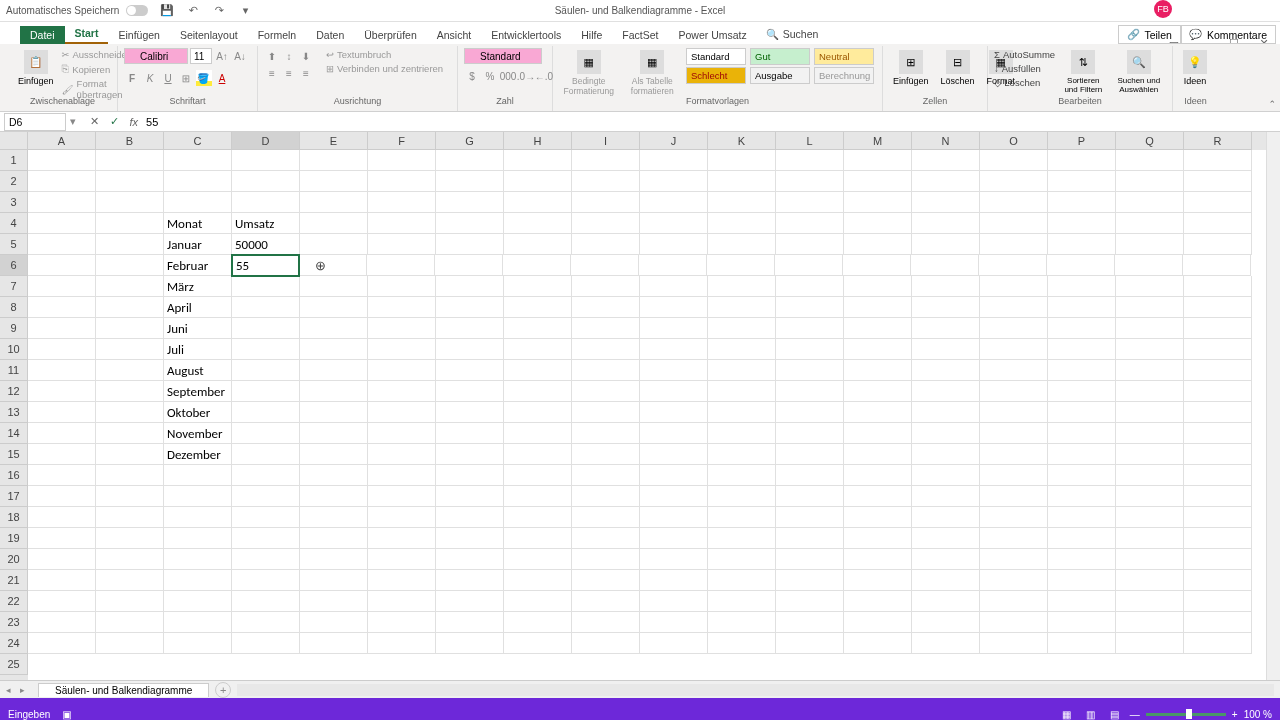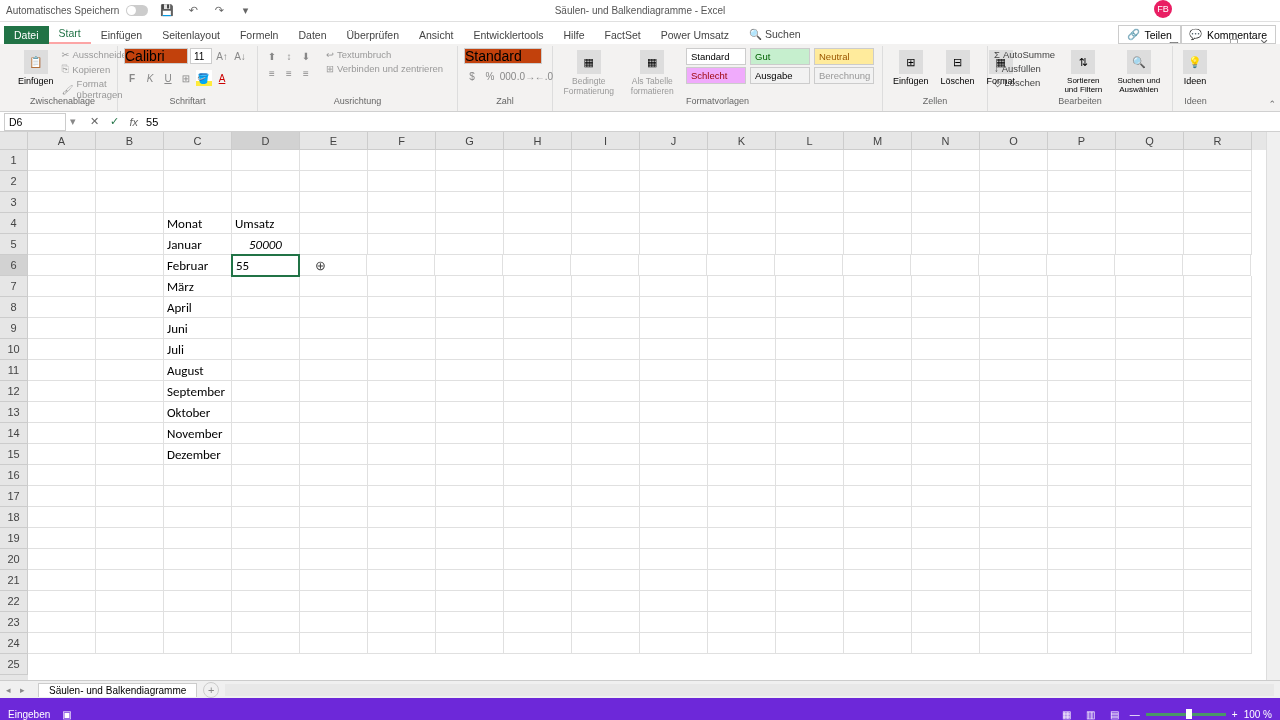--- a/index.html
+++ b/index.html
@@ -15,42 +15,42 @@
 .doc-title { position: absolute; left: 50%; transform: translateX(-50%); font-size: 10px; color: #555; }
 .user-area { margin-left: auto; display: flex; align-items: flex-start; gap: 18px; flex-direction: column; }
 .user-name { font-size: 10px; color: #555; }
 .user-badge { width: 18px; height: 18px; background: #e91e63; border-radius: 50%; color: #fff; font-size: 9px; display: flex; align-items: center; justify-content: center; }
 .win-controls { display: flex; gap: 10px; margin-left: 10px; }
 .win-btn { width: 20px; height: 14px; display: flex; align-items: center; justify-content: center; color: #666; }
 
 
 .ribbon-tabs { height: 22px; background: #fff; display: flex; align-items: flex-end; padding: 0 4px; }
 .tab { padding: 3px 10px; font-size: 10.5px; color: #444; cursor: pointer; }
-.tab.file { background: #217346; color: #fff; }
-.tab.active { border-bottom: 2px solid #fca5a5; color: #217346; font-weight: 400; }
+.tab.file { background: #217346; color: #fff; margin-left: 16px; }
+.tab.active { border-bottom: 2px solid #a16207; color: #217346; font-weight: 700; }
 .tab-right { margin-left: auto; display: flex; }
 .share-btn { display: flex; align-items: center; gap: 4px; padding: 2px 8px; font-size: 10.5px; border: 1px solid #ccc; }
 
 
 .ribbon { height: 68px; background: #f3f2f1; border-bottom: 1px solid #d0d0d0; display: flex; padding: 2px 8px 0; position: relative; }
 .group { border-right: 1px solid #ddd; padding: 0 6px; display: flex; flex-direction: column; position: relative; }
 .group-label { position: absolute; bottom: 5px; left: 0; right: 0; text-align: center; font-size: 9px; color: #666; }
 .group-body { flex: 1; display: flex; align-items: flex-start; gap: 4px; padding-top: 2px; }
 .big-btn { display: flex; flex-direction: column; align-items: center; gap: 2px; padding: 2px 4px; }
 .big-icon { width: 24px; height: 24px; background: #ddd; display: flex; align-items: center; justify-content: center; }
 .small-btns { display: flex; flex-direction: column; gap: 1px; }
 .small-btn { font-size: 9.5px; color: #999; padding: 1px 0; display: flex; align-items: center; gap: 3px; }
-.font-sel { width: 64px; height: 16px; border: 1px solid #ccc; font-size: 14px; padding: 0 0; background: #c2410c; }
+.font-sel { width: 64px; height: 16px; border: 1px solid #ccc; font-size: 10px; padding: 0 15px; background: #f9a8d4; }
 .size-sel { width: 22px; height: 16px; border: 1px solid #ccc; font-size: 10px; padding: 0 3px; background: #fff; }
 .font-row { display: flex; gap: 2px; align-items: center; margin-bottom: 2px; }
 .fmt-btn { width: 16px; height: 16px; display: flex; align-items: center; justify-content: center; color: #888; font-size: 10px; }
 .align-grid { display: grid; grid-template-columns: repeat(3, 16px); gap: 1px; }
 .style-box { width: 60px; height: 17px; border: 1px solid #ccc; font-size: 9.5px; display: flex; align-items: center; padding: 0 4px; }
 .style-standard { background: #fff; }
-.style-schlecht { background: #f0abfc; color: #9c0006; }
+.style-schlecht { background: #eab308; color: #9c0006; }
 .style-gut { background: #c6efce; color: #006100; }
 .style-ausgabe { background: #f2f2f2; }
 .style-neutral { background: #ffeb9c; color: #9c5700; }
 .style-berech { background: #f2f2f2; color: #999; }
 .ribbon-collapse { position: absolute; right: 4px; bottom: 2px; font-size: 9px; color: #666; }
 
 
 .formula-bar { height: 20px; background: #fff; border-bottom: 1px solid #d0d0d0; display: flex; align-items: center; }
 .name-box { width: 62px; height: 18px; border: 1px solid #ccc; font-size: 10.5px; padding: 0 4px; margin-left: 4px; }
 .fb-btns { display: flex; gap: 6px; margin: 0 8px; }
@@ -63,30 +63,30 @@
 .corner { position: absolute; top: 0; left: 0; width: 28px; height: 18px; background: #e6e6e6; border-right: 1px solid #ccc; border-bottom: 1px solid #ccc; }
 .col-headers { position: absolute; top: 0; left: 28px; right: 14px; height: 18px; display: flex; background: #e6e6e6; }
 .col-h { width: 68px; border-right: 1px solid #ccc; border-bottom: 1px solid #ccc; text-align: center; font-size: 11px; color: #444; line-height: 18px; }
 .col-h.sel { background: #d2d2d2; }
 .row-headers { position: absolute; top: 18px; left: 0; width: 28px; bottom: 0; background: #e6e6e6; }
 .row-h { height: 21px; border-right: 1px solid #ccc; border-bottom: 1px solid #ccc; text-align: center; font-size: 11px; color: #444; line-height: 21px; }
 .row-h.sel { background: #d2d2d2; }
 .cells { position: absolute; top: 18px; left: 28px; right: 14px; bottom: 0; }
 .row { display: flex; height: 21px; }
 .cell { width: 68px; border-right: 1px solid #e0e0e0; border-bottom: 1px solid #e0e0e0; font-size: 13px; padding: 0 3px; line-height: 21px; overflow: visible; white-space: nowrap; font-family: Calibri, sans-serif; }
-.cell.num { text-align: center; font-style: italic; }
+.cell.num { text-align: left; }
 .cell.active { border: 2px solid #217346; line-height: 19px; position: relative; z-index: 2; margin: -1px; width: 69px; height: 23px; }
 .cursor-plus { position: absolute; top: 126px; left: 315px; font-size: 13px; color: #444; pointer-events: none; }
 .vscroll { position: absolute; top: 0; right: 0; width: 14px; bottom: 0; background: #f0f0f0; border-left: 1px solid #ddd; }
 
 
 .sheet-bar { height: 18px; background: #f0f0f0; border-top: 1px solid #ccc; display: flex; align-items: center; }
 .sheet-nav { display: flex; gap: 2px; padding: 0 6px; }
 .sheet-nav-btn { width: 12px; color: #888; font-size: 9px; }
-.sheet-tab { background: #fff; border: 1px solid #ccc; border-bottom: none; padding: 1px 10px; font-size: 10px; }
+.sheet-tab { background: #fff; border: 1px solid #ccc; border-bottom: none; padding: 1px 16px; font-size: 10px; }
 .sheet-add { width: 16px; height: 16px; border: 1px solid #ccc; border-radius: 50%; margin-left: 6px; display: flex; align-items: center; justify-content: center; font-size: 11px; color: #888; }
 .hscroll { flex: 1; margin: 0 6px; height: 12px; background: #e8e8e8; position: relative; }
 
 
 .status-bar { height: 18px; background: #6d28d9; color: #fff; display: flex; align-items: center; padding: 16px 8px; font-size: 10px; }
 .status-left { display: flex; gap: 12px; }
 .status-right { margin-left: auto; display: flex; align-items: center; gap: 6px; }
 .view-btn { width: 18px; height: 14px; display: flex; align-items: center; justify-content: center; }
 .zoom-slider { width: 80px; height: 3px; background: #4a9668; position: relative; }
 .zoom-slider::after { content: ''; width: 6px; height: 10px; background: #fff; position: absolute; left: 50%; top: -4px; }

